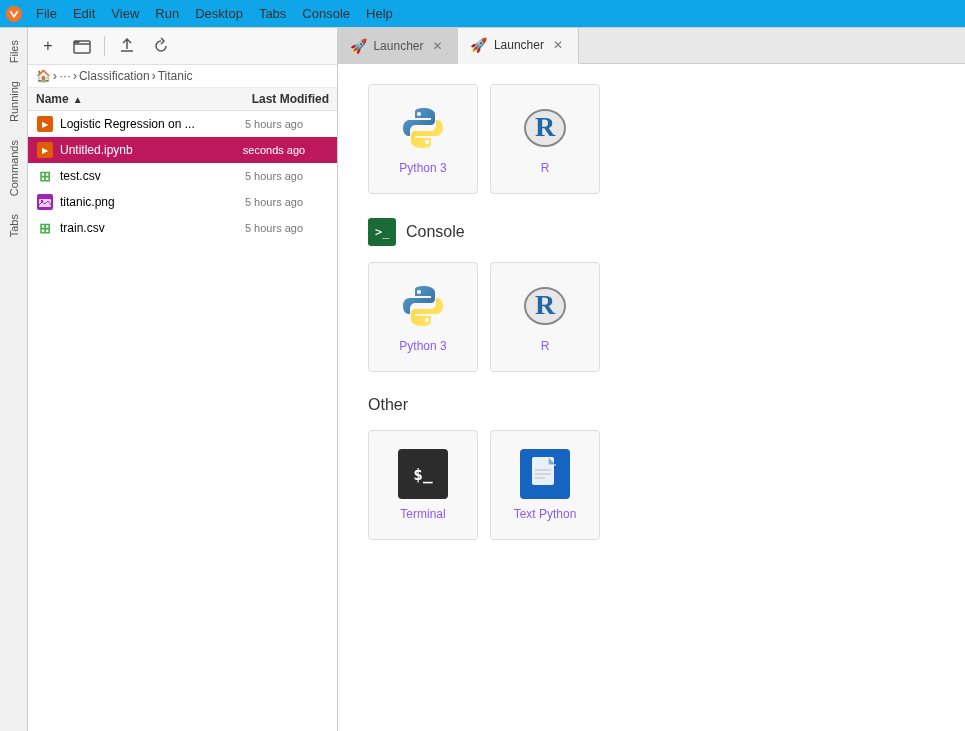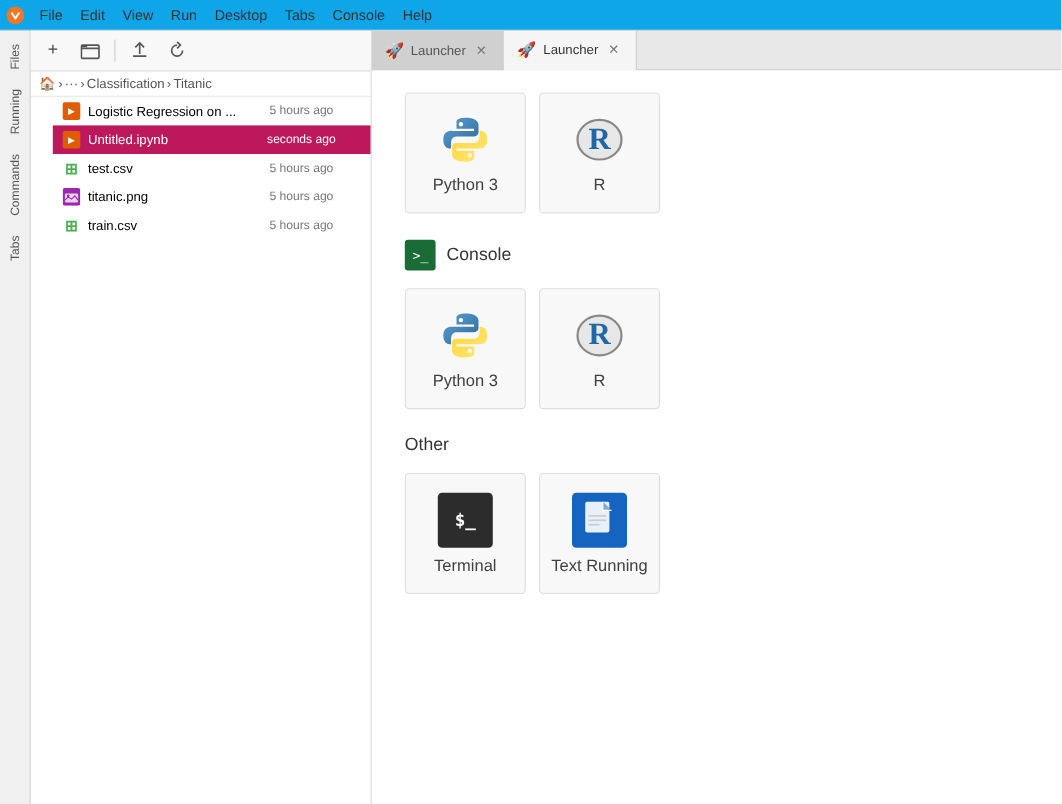--- a/index.html
+++ b/index.html
@@ -30,21 +30,21 @@
     .breadcrumb { display: flex; align-items: center; padding: 4px 8px; font-size: 12px; color: #555; border-bottom: 1px solid #e8e8e8; gap: 2px; }
     .breadcrumb-item { cursor: pointer; }
 
     
     .file-list-header { display: flex; padding: 4px 8px; font-size: 12px; font-weight: 600; color: #333; border-bottom: 1px solid #e0e0e0; background: #f5f5f5; }
     .col-name { flex: 1; display: flex; align-items: center; gap: 4px; }
     .col-modified { width: 120px; text-align: right; }
     .sort-arrow { font-size: 10px; }
 
     
-    .file-list { flex: 1; overflow-y: auto; padding-left: 20px; }
+    .file-list { flex: 1; overflow-y: auto; }
     .file-item { display: flex; align-items: center; padding: 4px 8px; cursor: pointer; font-size: 12px; }
     .file-item.selected { background: #be185d; color: #fff; }
     .file-item.selected .file-modified { color: #fff; }
     .file-icon { width: 18px; height: 18px; margin-right: 6px; flex-shrink: 0; display: flex; align-items: center; justify-content: center; font-size: 14px; }
     .file-name { flex: 1; white-space: nowrap; overflow: hidden; text-overflow: ellipsis; }
     .file-modified { width: 110px; text-align: center; font-size: 11px; color: #777; white-space: nowrap; }
 
     
     .icon-notebook { background: #e05c00; width: 16px; height: 16px; border-radius: 2px; display: flex; align-items: center; justify-content: center; }
     .icon-notebook::after { content: '▶'; color: white; font-size: 8px; }
@@ -71,21 +71,21 @@
 
     .section-header { display: flex; align-items: center; margin-bottom: 16px; margin-top: 8px; }
     .section-icon { width: 28px; height: 28px; display: flex; align-items: center; justify-content: center; border-radius: 3px; margin-right: 10px; }
     .section-icon-notebook { background: #e05c00; }
     .section-icon-console { background: #1a6b35; }
     .section-title { font-size: 16px; font-weight: 500; color: #333; }
 
     .launcher-grid { display: flex; gap: 12px; margin-bottom: 24px; flex-wrap: wrap; }
     .launcher-card { width: 110px; height: 110px; border: 1px solid #ddd; border-radius: 4px; background: #f8f8f8; display: flex; flex-direction: column; align-items: center; justify-content: center; cursor: pointer; gap: 8px; }
     .launcher-card-icon { width: 50px; height: 50px; display: flex; align-items: center; justify-content: center; }
-    .launcher-card-label { font-size: 15px; color: #404040; }
+    .launcher-card-label { font-size: 12px; color: #8b5cf6; }
 
     
     .python-icon { position: relative; }
     .python-icon svg { width: 48px; height: 48px; }
 
     
     .r-icon svg { width: 48px; height: 48px; }
 
     
     .terminal-card-icon { width: 50px; height: 50px; background: #2c2c2c; border-radius: 4px; display: flex; align-items: center; justify-content: center; }
@@ -156,20 +156,27 @@
     <div class="breadcrumb">
       <span class="breadcrumb-item">🏠</span>
       <span> › </span>
       <span class="breadcrumb-item">···</span>
       <span> › </span>
       <span class="breadcrumb-item">Classification</span>
       <span> › </span>
       <span class="breadcrumb-item">Titanic</span>
     </div>
 
+    <div class="file-list-header">
+      <div class="col-name">
+        <span>Name</span>
+        <span class="sort-arrow">▲</span>
+      </div>
+      <div class="col-modified">Last Modified</div>
+    </div>
 
     <div class="file-list">
 
       <div class="file-item">
         <div class="file-icon">
           <div class="icon-notebook"></div>
         </div>
         <span class="file-name">Logistic Regression on ...</span>
         <span class="file-modified">5 hours ago</span>
       </div>
@@ -327,19 +334,19 @@
                 <svg width="30" height="34" viewBox="0 0 30 34">
                   <rect x="2" y="0" width="22" height="28" rx="2" fill="white" opacity="0.9"></rect>
                   <path d="M18 0 L26 8 L18 8 Z" fill="#1565c0" opacity="0.5"></path>
                   <path d="M18 0 L18 8 L26 8" fill="none" stroke="white" stroke-width="1"></path>
                   <line x1="5" y1="13" x2="21" y2="13" stroke="#ccc" stroke-width="1.5"></line>
                   <line x1="5" y1="17" x2="21" y2="17" stroke="#ccc" stroke-width="1.5"></line>
                   <line x1="5" y1="21" x2="15" y2="21" stroke="#ccc" stroke-width="1.5"></line>
                 </svg>
               </div>
             </div>
-            <span class="launcher-card-label">Text Running</span>
+            <span class="launcher-card-label">Text Python</span>
           </div>
         </div>
       </div>
     </div>
   </div>
 </div>
 
 </body></html>

